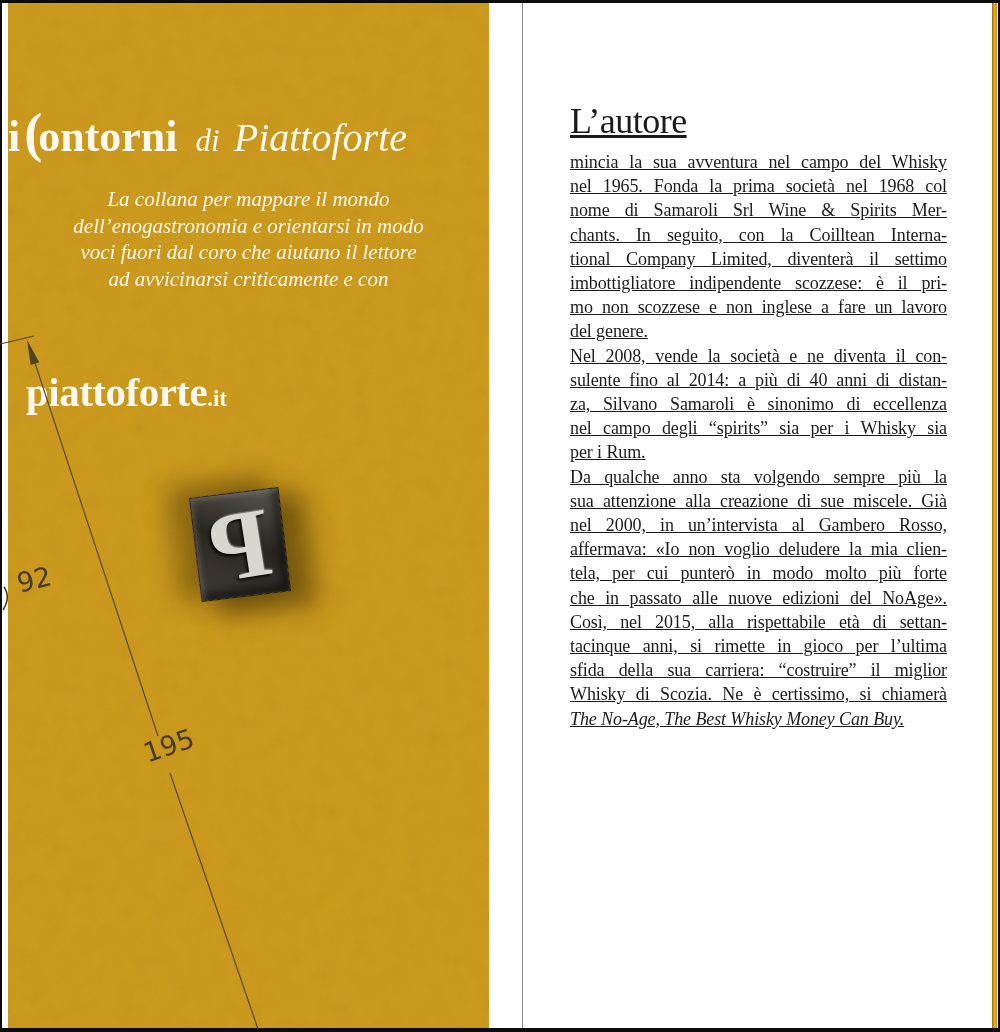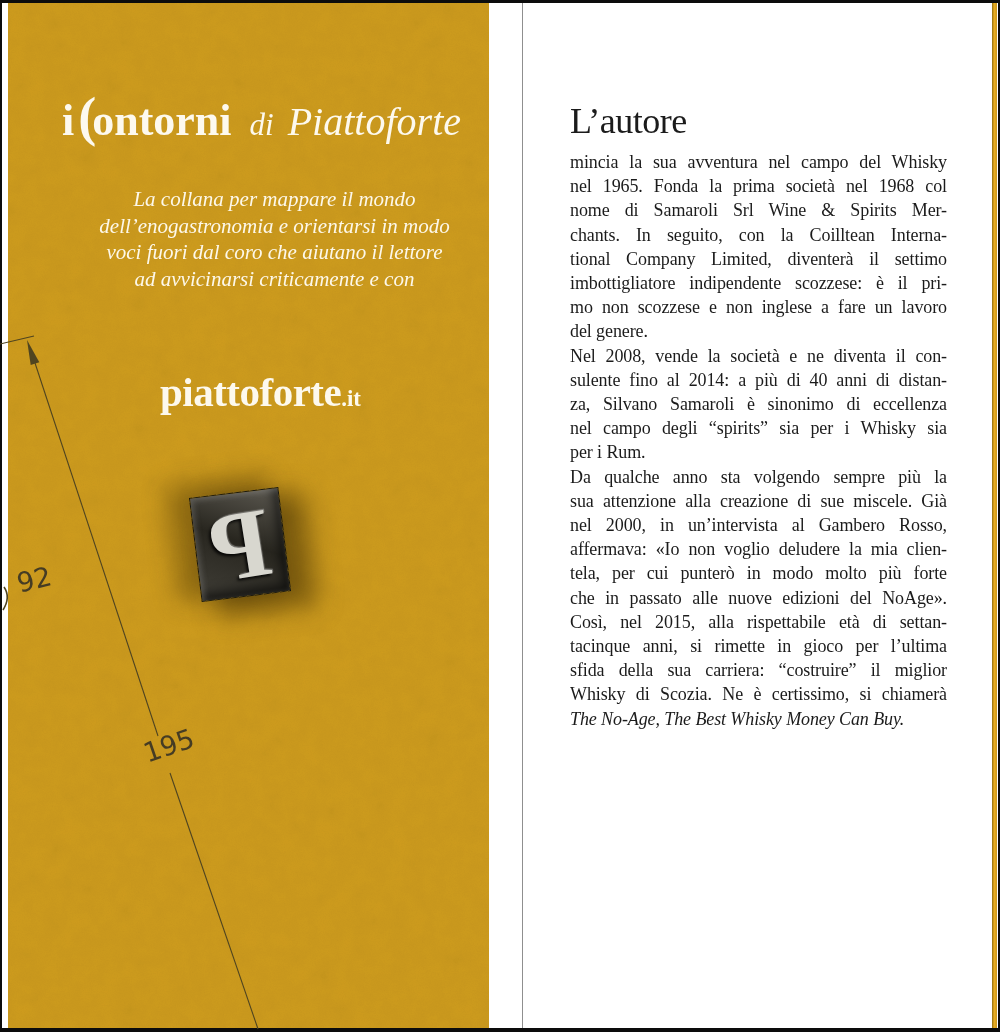--- a/index.html
+++ b/index.html
@@ -11,38 +11,37 @@
 
   
   .flap{
     position:absolute;left:6px;top:0;width:481px;height:100%;
     background:#cf9c1d;overflow:visible;color:#fdf9ee;
   }
   .flap-texture{position:absolute;left:0;top:0;width:100%;height:100%;pointer-events:none;}
   .flap-texture rect{mix-blend-mode:multiply;}
 
   .series-title{
-    position:absolute;left:0;top:86px;width:100%;text-align:center;
-    white-space:nowrap;line-height:56px;margin-left:13px;
+    position:absolute;left:0;top:102px;width:100%;
+    white-space:nowrap;line-height:56px;
   }
   .st-i{font-weight:bold;font-size:44px;}
   .st-c{font-weight:bold;font-size:54px;letter-spacing:-4px;}
   .st-rest{font-weight:bold;font-size:44px;}
   .st-di{font-style:italic;font-size:31px;margin-left:14px;}
   .st-brand{font-style:italic;font-size:40px;margin-left:10px;}
 
   .tagline{
     position:absolute;left:0;top:183px;width:100%;
     font-style:italic;font-size:21px;line-height:26.5px;text-align:center;
     color:#fdf8ea;
-    margin-left:26px;
   }
 
   .logo{
-    position:absolute;left:12px;top:364px;width:100%;text-align:center;
+    position:absolute;left:18px;top:364px;width:100%;text-align:left;
     white-space:nowrap;line-height:50px;
   }
   .logo-main{font-weight:bold;font-size:41px;letter-spacing:-0.5px;}
   .logo-tld{font-weight:bold;font-size:23px;}
 
   .letterpress{
     position:absolute;left:187px;top:489px;width:88px;height:103px;
     transform:rotate(-7deg);
     background:linear-gradient(205deg,#5d5a52 0%,#28261f 48%,#413f38 100%);
     border:1px solid #17160f;
@@ -69,21 +68,21 @@
   
   .spine{position:absolute;left:520px;top:0;width:1px;height:100%;background:#8f8f8f;}
 
   
   .edge-strip{
     position:absolute;right:1px;top:0;width:5px;height:100%;
     background:linear-gradient(90deg,#8f6c0e 0%,#eaae22 45%,#c9951a 100%);
   }
 
   
-  .author{position:absolute;left:568px;top:97px;width:377px;color:#1b1b1b;}
+  .author{position:absolute;left:568px;top:97px;width:377px;color:#1b1b1b;text-decoration:underline;}
   .author-title{font-size:36px;line-height:42px;font-weight:normal;letter-spacing:-0.5px;}
   .author-body{margin-top:8px;font-size:18px;line-height:24.2px;letter-spacing:-0.1px;}
   .bline{text-align:justify;text-align-last:justify;white-space:nowrap;}
   .bline.pend{text-align-last:left;}
   .bline.it{font-style:italic;}
 </style>
 </head>
 <body>
 
 <div class="canvas">

